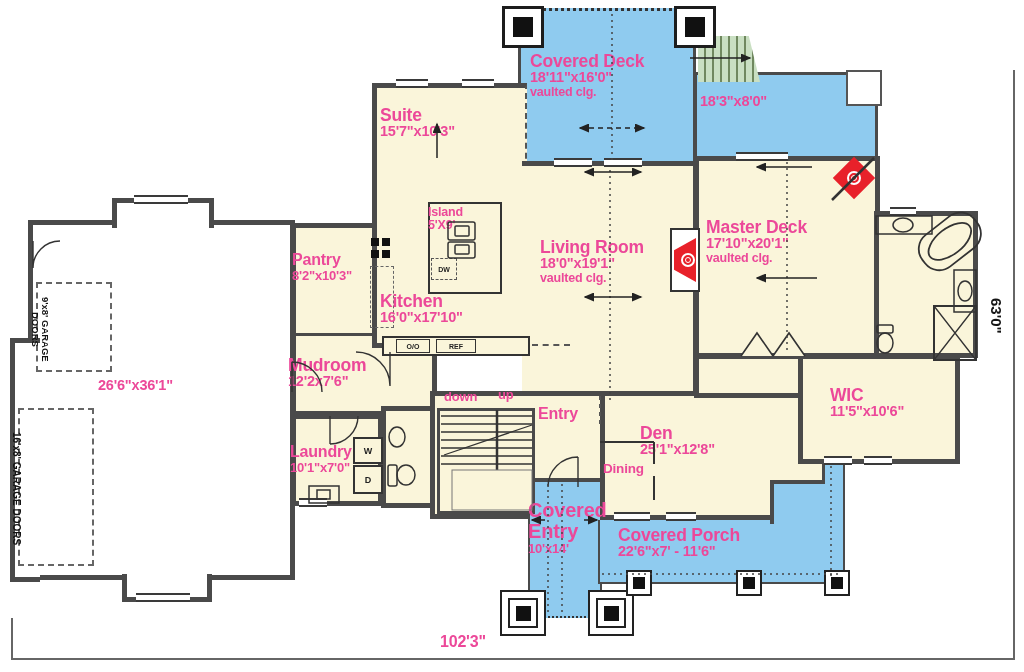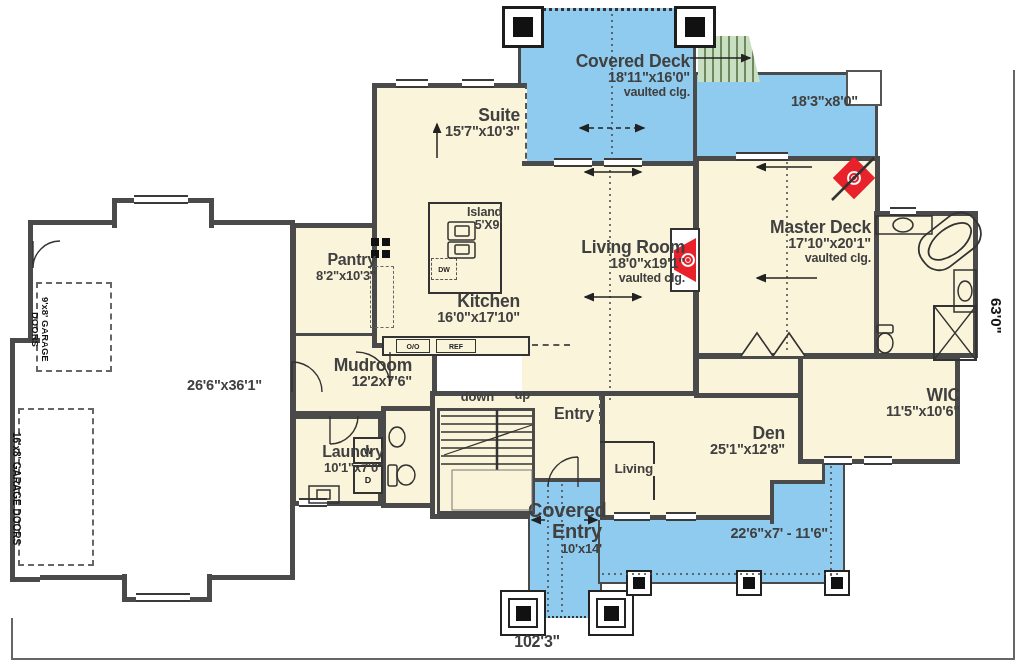--- a/index.html
+++ b/index.html
@@ -2,21 +2,21 @@
 <html><head>
 <meta charset="utf-8">
 <style>
   html,body{margin:0;padding:0;background:#fff}
   #plan{position:relative;width:1024px;height:672px;background:#ffffff;
         font-family:"Liberation Sans",sans-serif;overflow:hidden}
   .abs{position:absolute}
   .room{position:absolute;background:#FAF5DA;border:5px solid #4A4A4A;box-sizing:border-box}
   .white{background:#ffffff}
   .blue{position:absolute;background:#8FCBEF;box-sizing:border-box}
-  .lbl{position:absolute;text-align:right;color:#404040;line-height:1.05;letter-spacing:-0.2px}
+  .lbl{position:absolute;text-align:left;color:#ec4899;line-height:1.05;letter-spacing:-0.2px}
   .rname{font-size:17.5px;font-weight:bold;white-space:nowrap}
   .rdims{font-size:14.5px;font-weight:bold;white-space:nowrap}
   .rnote{font-size:12.5px;font-weight:bold;white-space:nowrap}
   .small{font-size:13px;font-weight:bold}
   .tiny{font-size:7px;font-weight:bold}
   .win{position:absolute;height:9px;background:#fff;border-top:2px solid #3A3A3A;
        border-bottom:2px solid #3A3A3A;box-sizing:border-box}
   .dashedbox{position:absolute;border:2px dashed #666;box-sizing:border-box}
   .toppost{position:absolute;width:42px;height:42px;background:#fff;border:3px solid #1d1d1d;
        box-sizing:border-box;display:flex;align-items:center;justify-content:center}
@@ -192,31 +192,32 @@
     <div class="rdims" style="font-size:13px">10'1"x7'0"</div>
   </div>
   <div class="lbl" style="left:538px;top:406px;width:56px">
     <div class="rname" style="font-size:16px">Entry</div>
   </div>
   <div class="lbl" style="left:640px;top:424px;width:145px">
     <div class="rname">Den</div>
     <div class="rdims">25'1"x12'8"</div>
   </div>
   <div class="lbl" style="left:603px;top:462px;width:50px">
-    <div class="rnote" style="font-size:13.5px">Living</div>
+    <div class="rnote" style="font-size:13.5px">Dining</div>
   </div>
   <div class="lbl" style="left:830px;top:386px;width:130px">
     <div class="rname">WIC</div>
     <div class="rdims">11'5"x10'6"</div>
   </div>
   <div class="lbl" style="left:528px;top:500px;width:74px">
     <div class="rname" style="font-size:20px;white-space:normal">Covered Entry</div>
     <div class="rdims" style="font-size:13px">10'x14'</div>
   </div>
   <div class="lbl" style="left:618px;top:526px;width:210px">
+    <div class="rname">Covered Porch</div>
     <div class="rdims">22'6"x7' - 11'6"</div>
   </div>
   <div class="lbl small" style="left:444px;top:390px;width:50px">down</div>
   <div class="lbl small" style="left:498px;top:388px;width:32px">up</div>
 
   <svg class="overlay" width="1024" height="672" viewBox="0 0 1024 672">
     <defs>
       <marker id="ah-r" markerWidth="8" markerHeight="8" refX="6" refY="3" orient="auto">
         <path d="M0,0 L7,3 L0,6 Z" fill="#222"></path>
       </marker>

